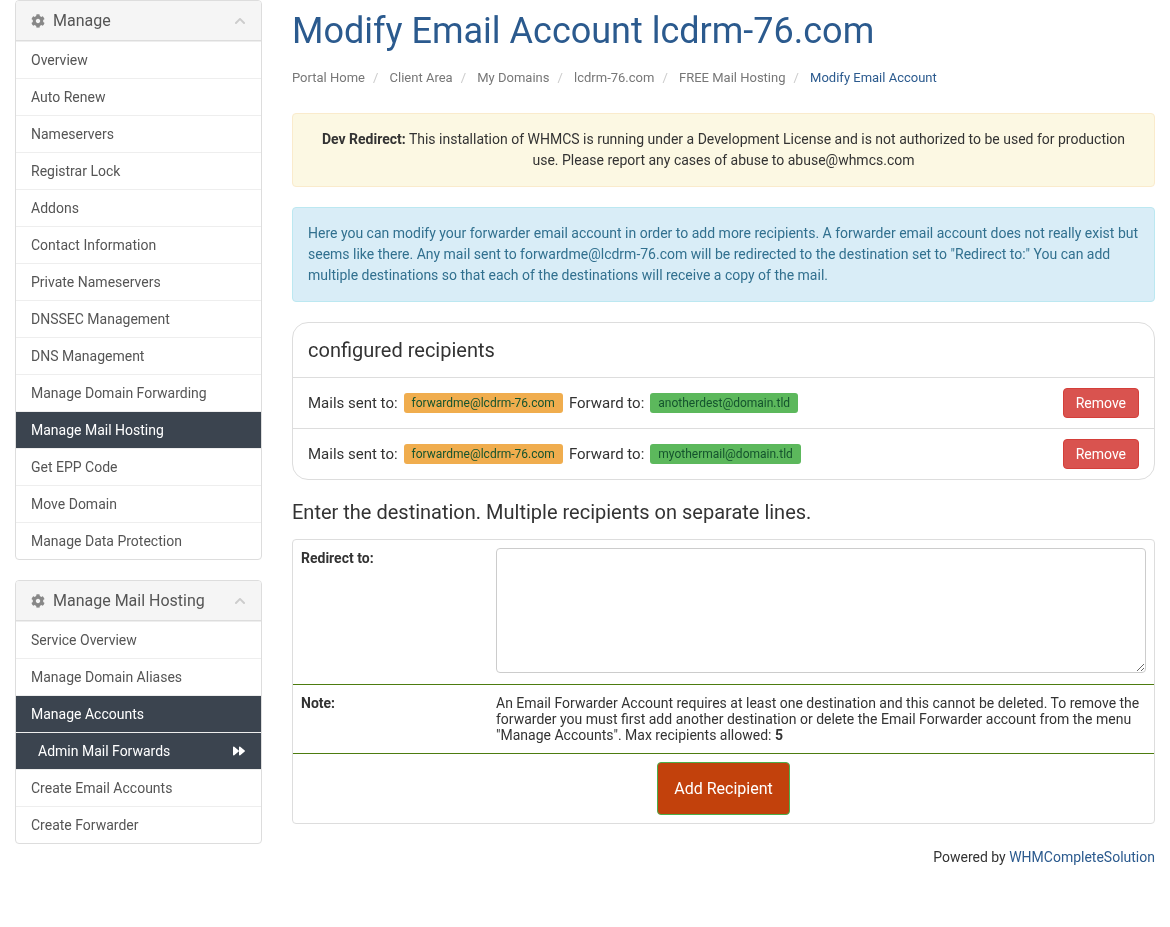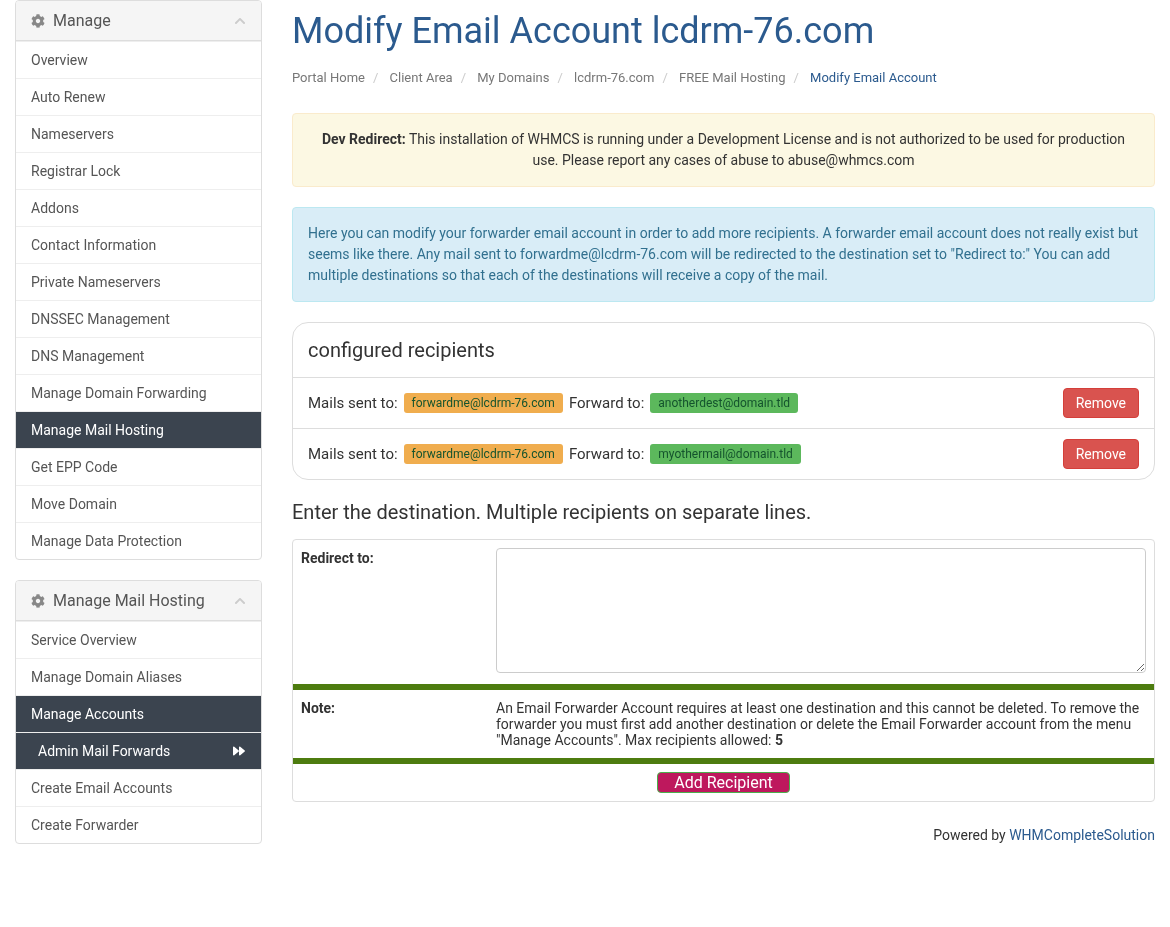--- a/index.html
+++ b/index.html
@@ -164,39 +164,39 @@
   display: inline-block;
   padding: 6px 12px;
   border: 1px solid transparent;
   border-radius: 4px;
   color: #fff;
   font-size: 14px;
   cursor: pointer;
   font-family: inherit;
 }
 .btn-danger { background: #d9534f; border-color: #d43f3a; }
-.btn-success { background: #be185d; border-color: #4cae4c; font-size: 16px; padding: 0 16px;}
+.btn-success { background: #c2410c; border-color: #4cae4c; font-size: 16px; padding: 16px 16px;}
 .section-text {
   font-size: 20px;
   color: #333;
   margin-bottom: 15px;
   font-weight: 400;
 }
 .form-table {
   width: 100%;
   border: 1px solid #ddd;
   border-radius: 4px;
   border-collapse: separate;
   border-spacing: 0;
   overflow: hidden;
 }
 .form-table td {
   padding: 8px;
   vertical-align: top;
-  border-bottom: 6px solid #4d7c0f;
+  border-bottom: 1px solid #4d7c0f;
 }
 .form-table tr:last-child td { border-bottom: none; }
 .form-table .label-cell {
   width: 195px;
   font-weight: bold;
   padding: 10px 8px 8px 8px;
 }
 .form-table textarea {
   width: 100%;
   height: 125px;

